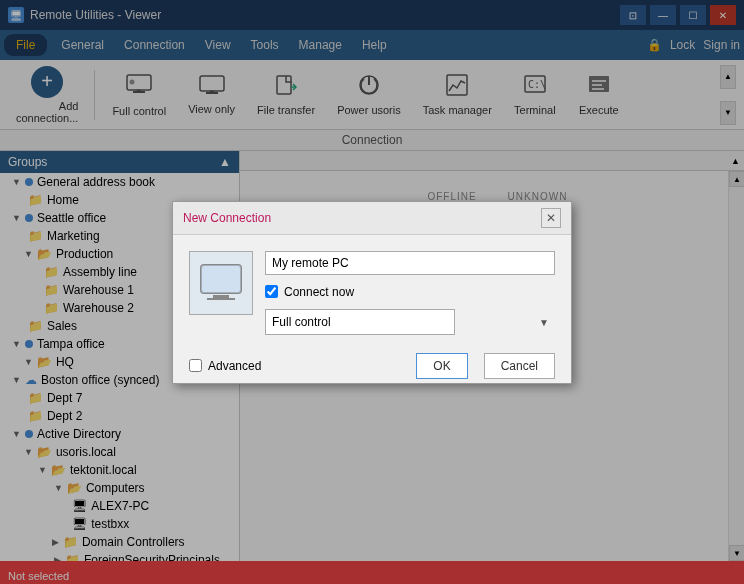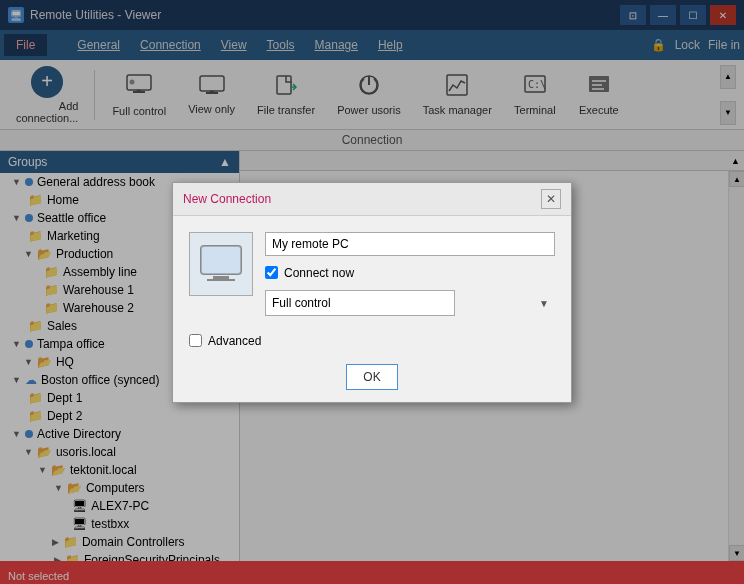--- a/index.html
+++ b/index.html
@@ -12,22 +12,22 @@
     .title-bar-title { font-size: 12px; color: #e0e0e0; }
     .title-bar-controls { display: flex; gap: 4px; }
     .title-btn { width: 26px; height: 20px; border: none; cursor: pointer; font-size: 10px; display: flex; align-items: center; justify-content: center; }
     .title-btn.restore { background: #2d5a8e; color: white; }
     .title-btn.minimize { background: #2d5a8e; color: white; }
     .title-btn.maximize { background: #2d5a8e; color: white; }
     .title-btn.close { background: #c0392b; color: white; }
 
     
     .menu-bar { background: #2c5f8a; display: flex; align-items: center; height: 30px; padding: 0 4px; }
-    .menu-file { background: #1e3a5f; color: #fca5a5; padding: 4px 12px; font-size: 12px; cursor: pointer; margin-right: 20px; }
-    .menu-item { color: #ddd; padding: 4px 10px; font-size: 12px; cursor: pointer; text-decoration: underline; }
+    .menu-file { background: #1e3a5f; color: #eab308; padding: 4px 12px; font-size: 12px; cursor: pointer; margin-right: 4px; border-radius: 9px; }
+    .menu-item { color: #ddd; padding: 4px 10px; font-size: 12px; cursor: pointer; }
 
     
     .toolbar { background: #f5f5f5; border-bottom: 1px solid #ccc; display: flex; align-items: center; padding: 4px 8px; gap: 4px; height: 70px; }
     .toolbar-btn { display: flex; flex-direction: column; align-items: center; gap: 4px; padding: 4px 8px; cursor: pointer; border: 1px solid transparent; min-width: 60px; height: 60px; justify-content: center; }
     .toolbar-btn .label { font-size: 11px; text-align: center; color: #333; }
     .toolbar-add { display: flex; flex-direction: column; align-items: center; gap: 2px; padding: 4px 8px; cursor: pointer; min-width: 55px; }
     .add-circle { width: 32px; height: 32px; background: #2c5f8a; border-radius: 50%; display: flex; align-items: center; justify-content: center; color: white; font-size: 20px; }
     .toolbar-separator { width: 1px; background: #ccc; height: 50px; margin: 0 4px; }
 
     
@@ -63,21 +63,21 @@
     .modal-form { flex: 1; }
     .form-group { margin-bottom: 10px; }
     .form-label { font-size: 12px; color: #333; margin-bottom: 3px; display: block; }
     .form-label-link { color: #0066cc; text-decoration: underline; cursor: pointer; }
     .form-input { width: 100%; height: 24px; border: 1px solid #aaa; padding: 2px 6px; font-size: 12px; background: white; outline: none; }
     .checkbox-group { display: flex; align-items: center; gap: 6px; margin-bottom: 10px; }
     .checkbox-group input { width: 13px; height: 13px; }
     .dropdown-group { position: relative; }
     .dropdown-select { width: 190px; height: 26px; border: 1px solid #aaa; padding: 2px 6px; font-size: 12px; background: white; appearance: none; cursor: pointer; }
     .dropdown-arrow { position: absolute; right: 6px; top: 50%; transform: translateY(-50%); font-size: 10px; color: #555; pointer-events: none; }
-    .modal-footer { padding: 8px 16px 12px; display: flex; justify-content: flex-end; align-items: center; gap: 16px; flex-direction: column; }
+    .modal-footer { padding: 8px 16px 4px; display: flex; justify-content: flex-end; align-items: center; gap: 16px; }
     .advanced-check { display: flex; align-items: center; gap: 6px; margin-right: auto; }
     .btn { height: 26px; padding: 0 16px; font-size: 12px; cursor: pointer; border: 1px solid #aaa; background: #f0f0f0; }
     .btn-ok { background: white; border-color: #4a90d9; color: #333; }
     .btn-cancel { background: white; color: #333; }
     .scroll-arrow { width: 16px; height: 16px; background: #e0e0e0; border: 1px solid #ccc; display: flex; align-items: center; justify-content: center; cursor: pointer; font-size: 8px; }
   </style>
 </head>
 <body>
 
 <div class="title-bar">
@@ -97,21 +97,21 @@
   <div class="menu-file">File</div>
   <div class="menu-item">General</div>
   <div class="menu-item">Connection</div>
   <div class="menu-item">View</div>
   <div class="menu-item">Tools</div>
   <div class="menu-item">Manage</div>
   <div class="menu-item">Help</div>
   <div style="margin-left:auto; display:flex; align-items:center; gap:8px; color:#ddd; font-size:12px;">
     <span>🔒</span>
     <span>Lock</span>
-    <span>File in</span>
+    <span>Sign in</span>
   </div>
 </div>
 
 <div class="toolbar">
   <div class="toolbar-add">
     <div class="add-circle">+</div>
     <div style="font-size:11px; text-align:right; color:#333; white-space:pre;">Add
 connection...</div>
   </div>
   <div class="toolbar-separator"></div>
@@ -276,21 +276,21 @@
 
       <div class="tree-item">
         <span style="display:inline-block;width:4px;"></span>
         <span style="font-size:9px;color:#666;">▼</span>
         <span style="color:#4a90d9;font-size:12px;">☁</span>
         <span>Boston office (synced)</span>
       </div>
       <div class="tree-item">
         <span style="display:inline-block;width:20px;"></span>
         <span style="color:#f0c040;">📁</span>
-        <span>Dept 1</span>
+        <span>Dept 7</span>
       </div>
       <div class="tree-item">
         <span style="display:inline-block;width:20px;"></span>
         <span style="color:#f0c040;">📁</span>
         <span>Dept 2</span>
       </div>
 
       <div class="tree-item">
         <span style="display:inline-block;width:4px;"></span>
         <span style="font-size:9px;color:#666;">▼</span>
@@ -405,15 +405,16 @@
           <span class="dropdown-arrow">▼</span>
         </div>
       </div>
     </div>
     <div class="modal-footer">
       <div class="advanced-check">
         <input type="checkbox" id="advanced" style="">
         <label for="advanced">Advanced</label>
       </div>
       <button class="btn btn-ok">OK</button>
+      <button class="btn btn-cancel">Cancel</button>
     </div>
   </div>
 </div>
 
 </body></html>

